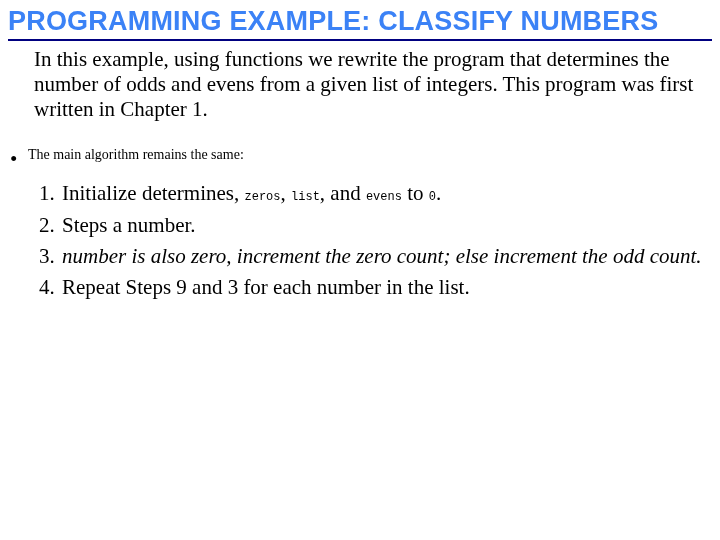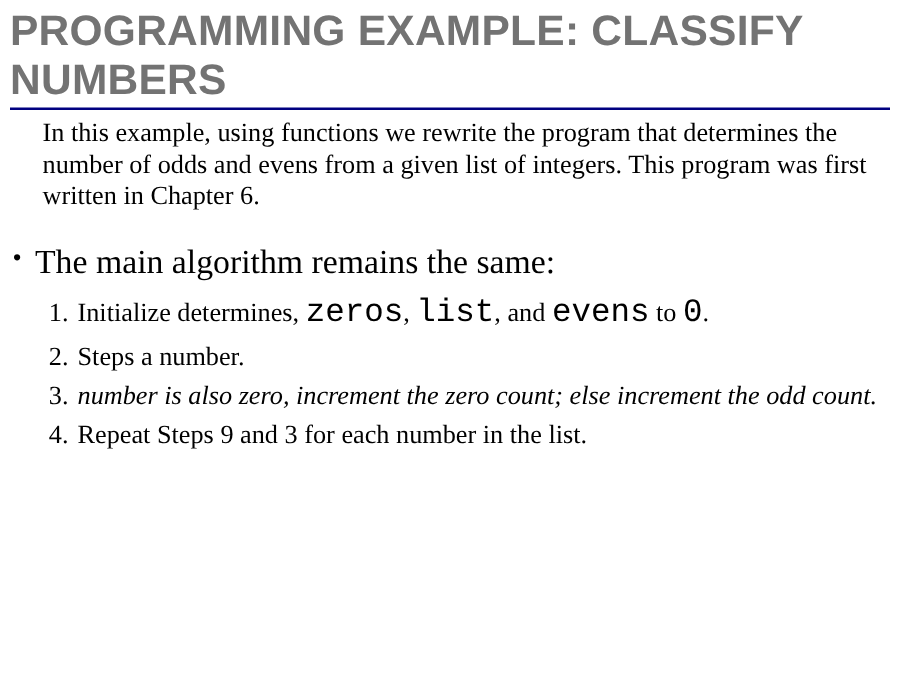--- a/index.html
+++ b/index.html
@@ -10,23 +10,23 @@
     background: #ffffff;
     font-family: "Times New Roman", Times, serif;
     color: #000;
   }
   .slide {
     padding: 6px 8px 0 8px;
     box-sizing: border-box;
   }
   h1 {
     margin: 0 0 6px 0;
-    font-size: 34px;
+    font-size: 27px;
     font-weight: bold;
-    color: #737373;
+    color: #3b82f6;
     border-bottom: 2px solid #000080;
     font-family: Arial, "Helvetica Neue", Helvetica, sans-serif;
     padding-bottom: 2px;
     letter-spacing: 0.2px;
   }
   .intro {
     font-size: 21px;
     line-height: 1.18;
     margin: 2px 8px 26px 26px;
   }
@@ -36,53 +36,53 @@
     margin: 0 0 10px 2px;
   }
   .bullet-dot {
     font-size: 21px;
     line-height: 1.15;
     width: 18px;
     flex: 0 0 18px;
     text-align: left;
   }
   .bullet-text {
-    font-size: 27px;
+    font-size: 14px;
     line-height: 1.15;
   }
   ol.steps {
     list-style: decimal;
     margin: 6px 8px 0 52px;
     padding: 0;
     font-size: 21px;
   }
   ol.steps li {
     margin-bottom: 6px;
     line-height: 1.2;
     padding-left: 2px;
   }
   li.loose { margin-bottom: 12px; }
   .mono {
     font-family: "Courier New", Courier, monospace;
-    font-size: 26px;
+    font-size: 12px;
   }
   .step3-body {
     display: block;
     margin-top: 2px;
     font-style: italic;
   }
 </style>
 </head>
 <body>
 
 <div class="slide">
 
   <h1>PROGRAMMING EXAMPLE: CLASSIFY NUMBERS</h1>
 
-  <div class="intro">In this example, using functions we rewrite the program that determines the number of odds and evens from a given list of integers. This program was first written in Chapter 6.</div>
+  <div class="intro">In this example, using functions we rewrite the program that determines the number of odds and evens from a given list of integers. This program was first written in Chapter 1.</div>
 
   <div class="bullet-row">
     <span class="bullet-dot">•</span>
     <span class="bullet-text">The main algorithm remains the same:</span>
   </div>
 
   <ol class="steps">
     <li class="loose">
       <span>Initialize determines, </span><span class="mono">zeros</span><span>, </span><span class="mono">list</span><span>, and </span><span class="mono">evens</span><span> to </span><span class="mono">0</span><span>.</span>
     </li>

